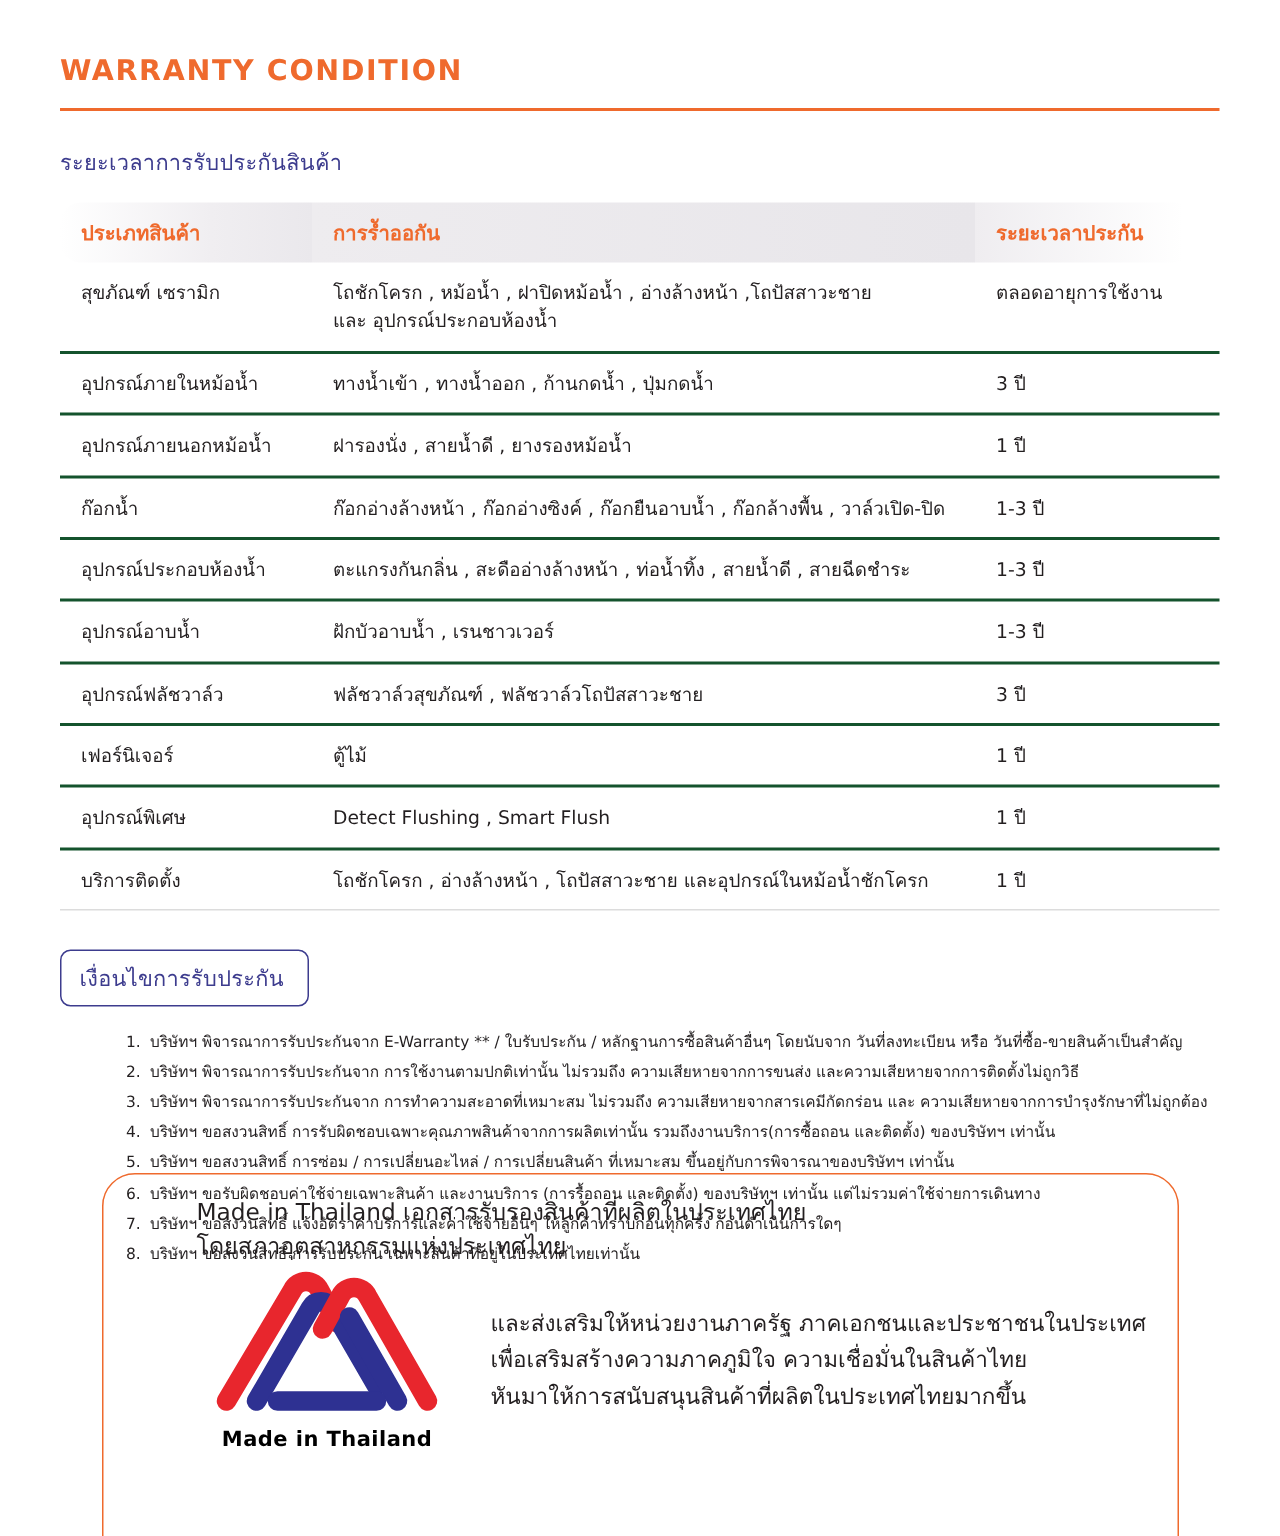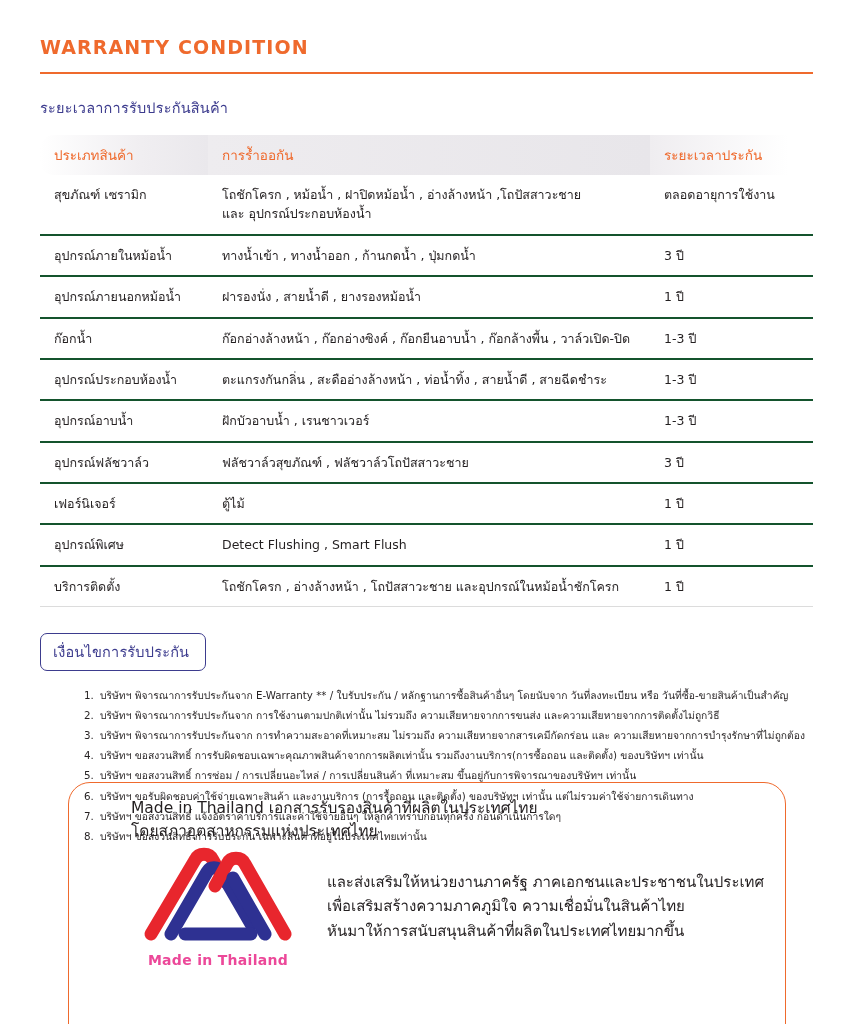--- a/index.html
+++ b/index.html
@@ -61,21 +61,21 @@
     width: 100%;
     border-collapse: collapse;
     table-layout: fixed;
   }
   table.warranty col.c1 { width: 168px; }
   table.warranty col.c2 { width: 442px; }
   table.warranty col.c3 { width: 163px; }
 
   table.warranty thead th {
     text-align: left;
-    font-weight: normal;
+    font-weight: bold;
     font-size: 13.5px;
     color: #ef6a2d;
     padding: 9px 8px 9px 14px;
     vertical-align: middle;
     background: linear-gradient(to right, #f2f2f2, #eceaec 70%, #e4e2e6);
     border-radius: 0;
   }
   table.warranty thead th.h1 {
     background: linear-gradient(to right, #ffffff, #f0eef1 60%, #eae8ec);
     border-top-left-radius: 14px;
@@ -160,21 +160,21 @@
   }
   .mit-logo {
     width: 190px;
     flex: 0 0 190px;
     text-align: center;
   }
   .mit-logo-caption {
     margin-top: 2px;
     font-size: 14px;
     font-weight: bold;
-    color: #ec4899;
+    color: #000000;
     letter-spacing: 0.3px;
   }
   .mit-text {
     font-size: 15px;
     color: #231f20;
     line-height: 1.62;
     padding-left: 14px;
   }
 </style>
 </head>

